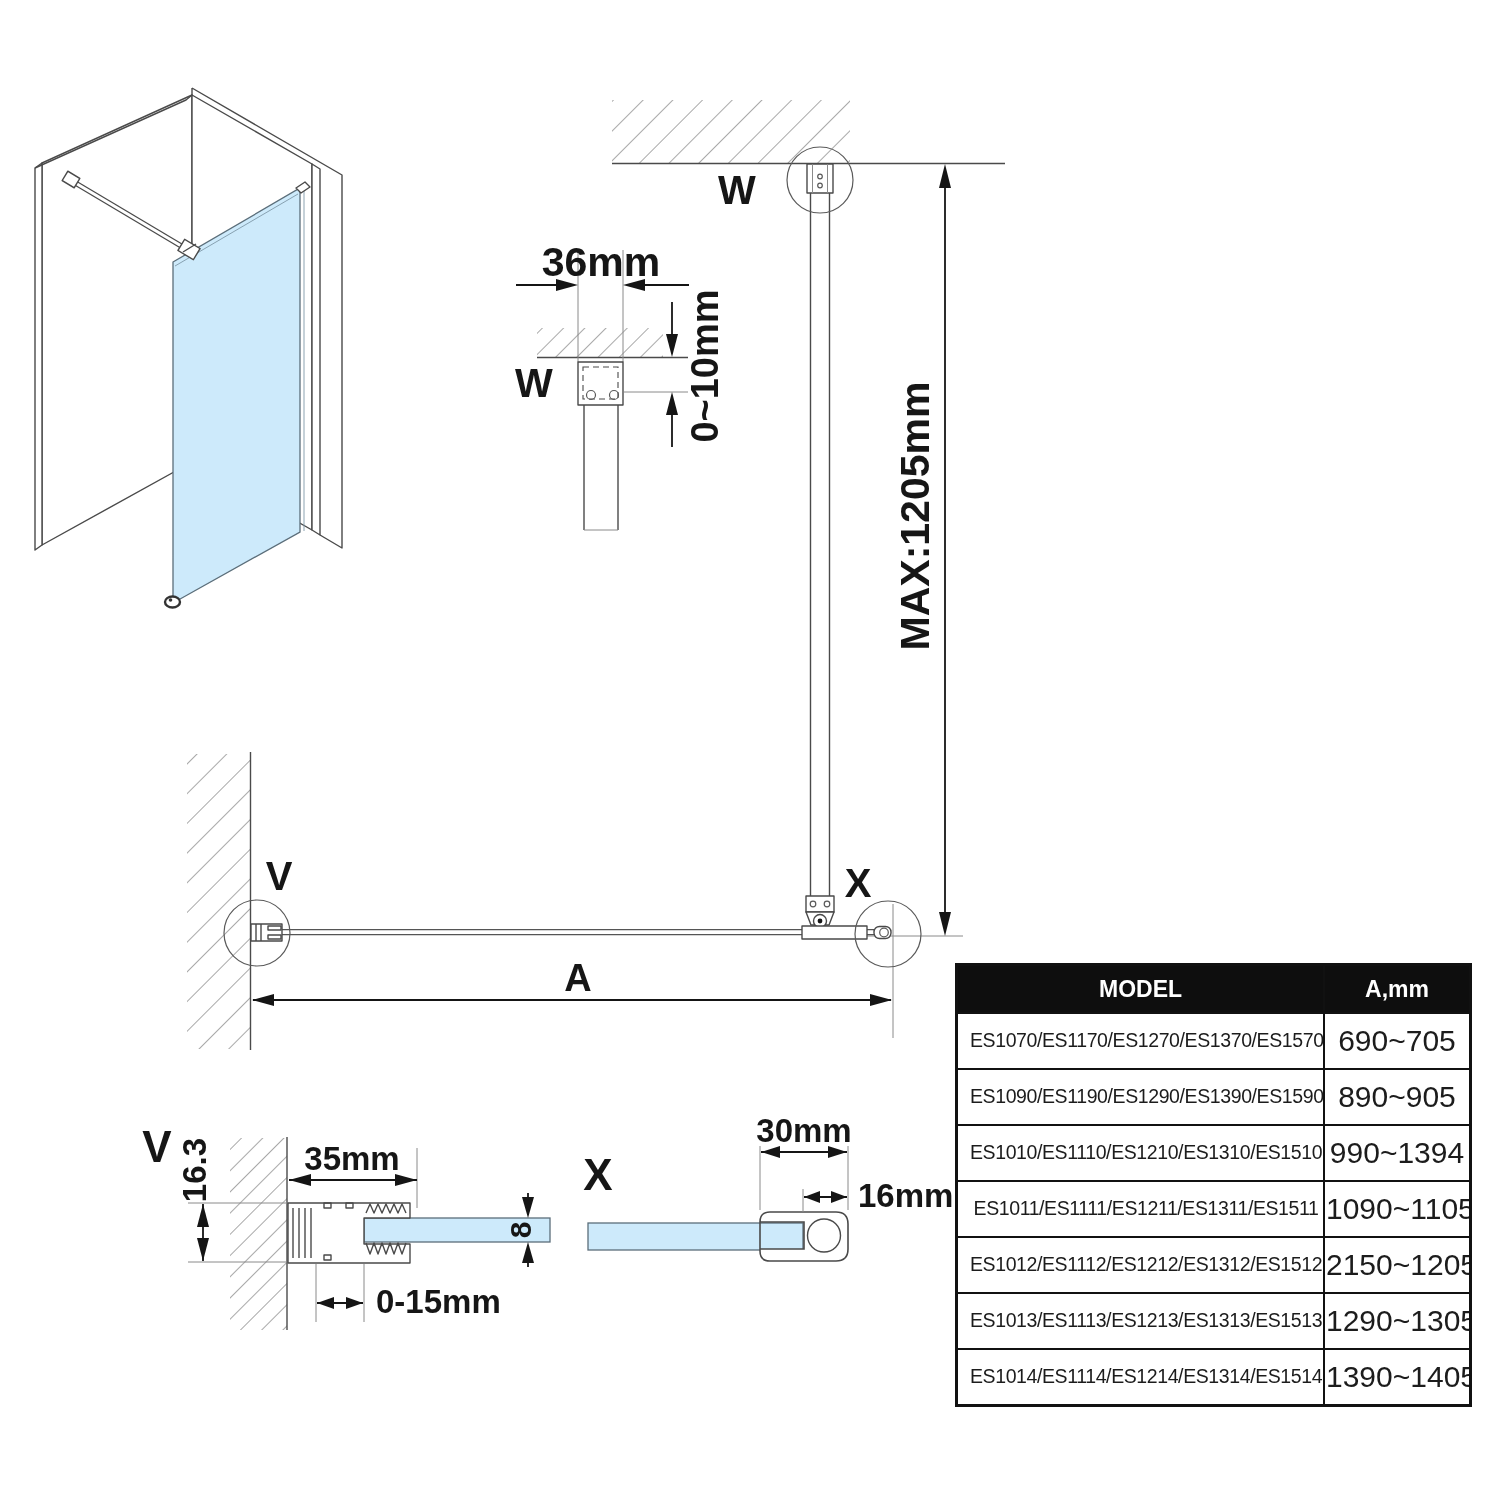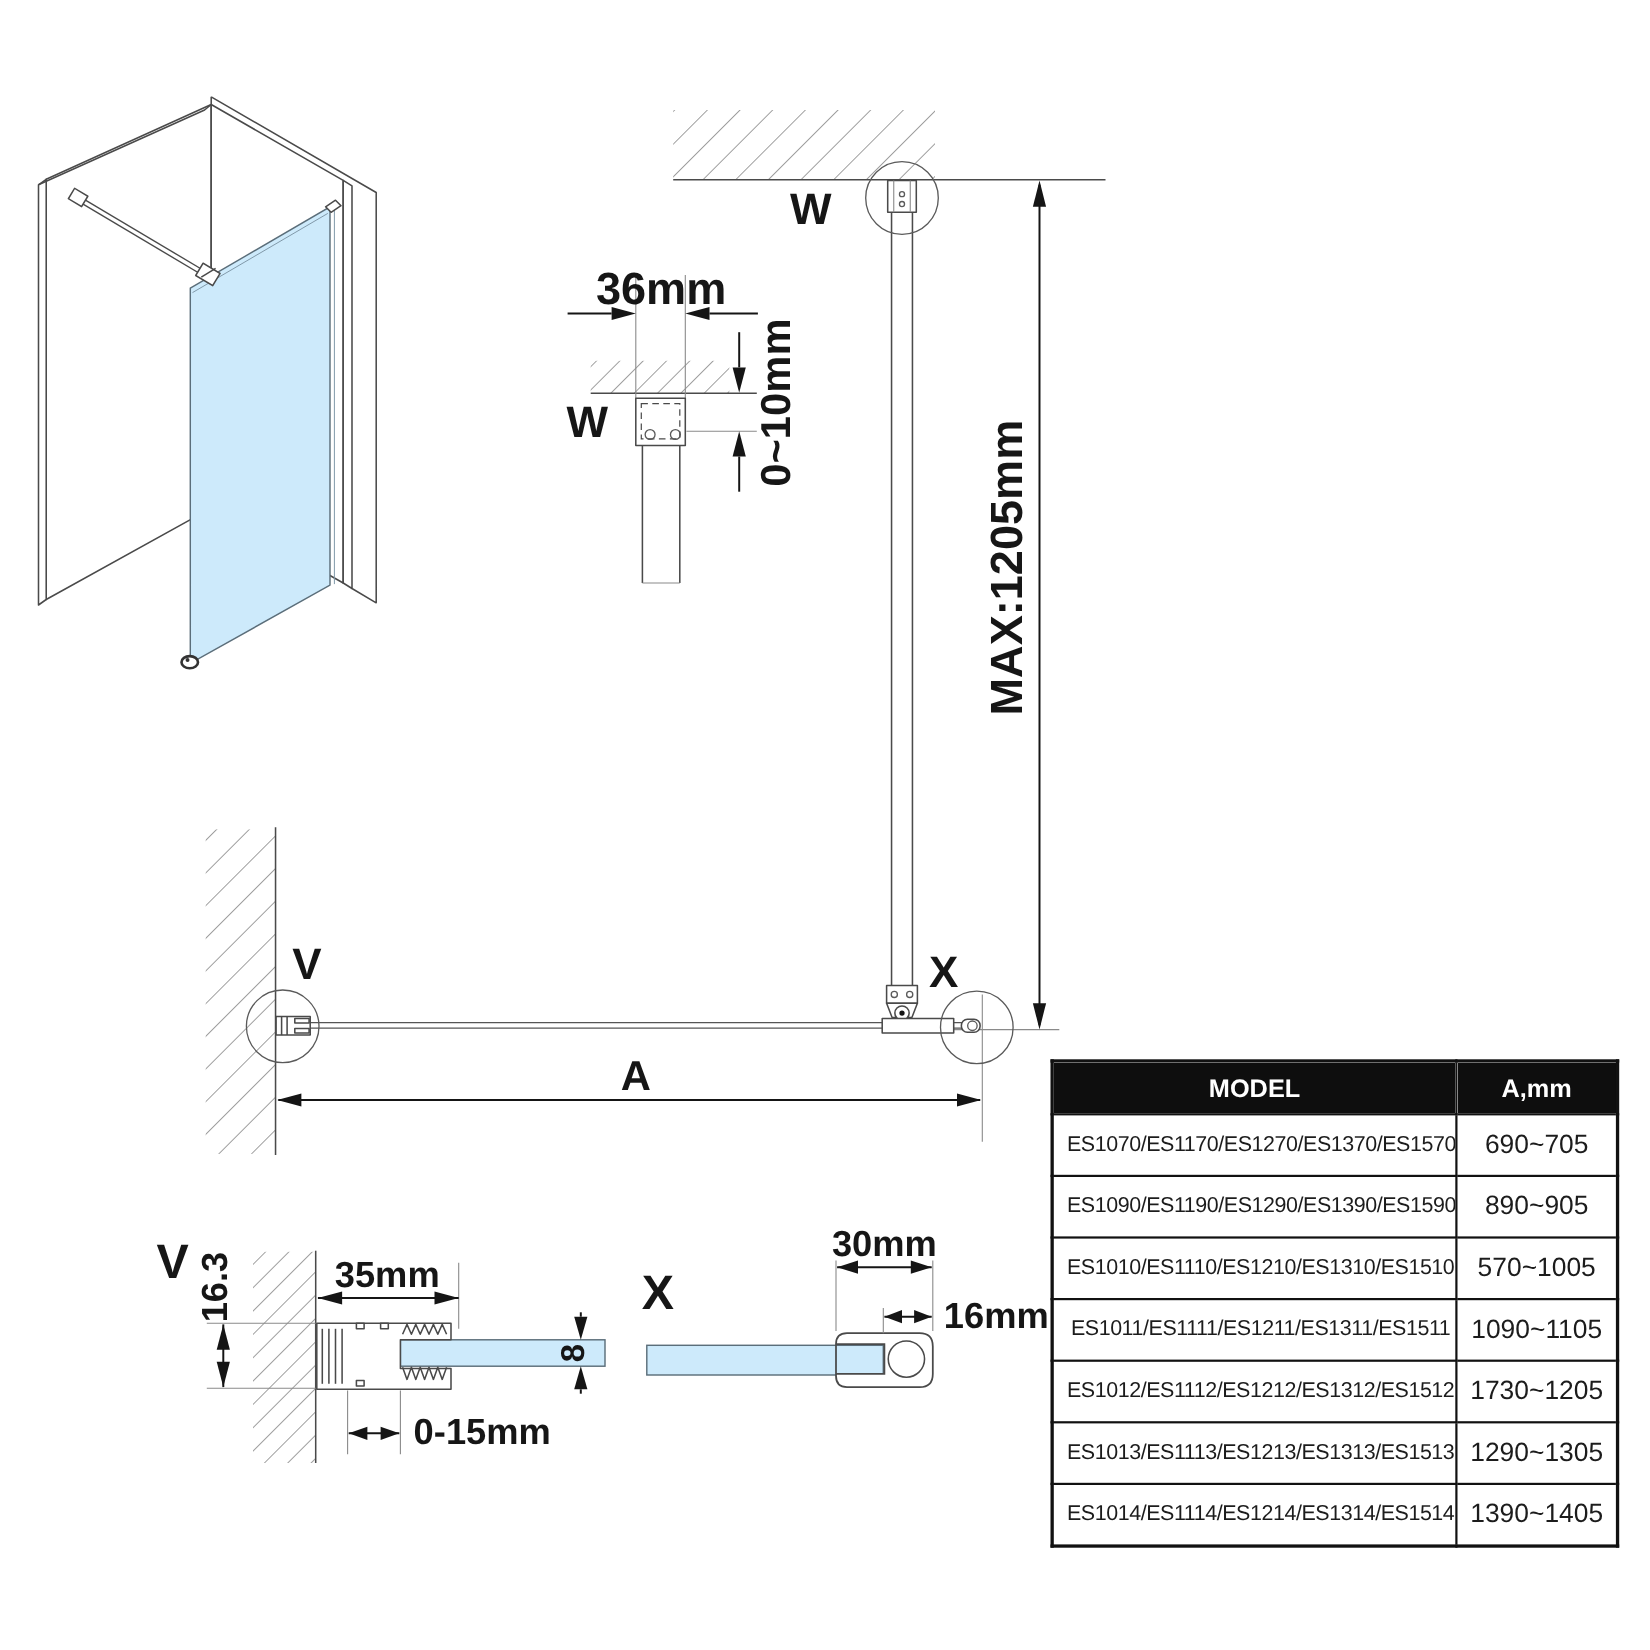--- a/index.html
+++ b/index.html
@@ -30,21 +30,21 @@
   .table-wrap{position:absolute;left:955px;top:963px;width:508px;height:444px;}
   .table-wrap table{width:100%;height:100%;border-collapse:collapse;table-layout:fixed;
                     border:3px solid #111;}
   .table-wrap th,.table-wrap td{border:2px solid #111;overflow:hidden;white-space:nowrap;}
   .table-wrap thead th{background:var(--table_header_bg);color:var(--table_header_text);
                        font-size:23px;font-weight:bold;height:44px;text-align:center;}
   .col-model{width:363px;}
   .col-a{width:142px;}
   .table-wrap td{text-align:center;vertical-align:middle;}
   .td-model{font-size:19.5px;font-weight:400;letter-spacing:-0.4px;color:#1c1c1c;padding-left:12px;}
-  .td-a{font-size:24px;font-weight:400;color:#1c1c1c;}
+  .td-a{font-size:30px;font-weight:400;color:#1c1c1c;}
 </style>
 </head>
 <body>
 
 <div id="canvas">
 <svg width="1500" height="1500" viewBox="0 0 1500 1500">
   <defs>
     <pattern id="hatch" width="15" height="15" patternUnits="userSpaceOnUse" patternTransform="rotate(45)">
       <line x1="0" y1="0" x2="0" y2="15" stroke="#6e6e6e" stroke-width="1.2"></line>
     </pattern>
@@ -248,29 +248,29 @@
       <tr>
         <td class="td-model">ES1070/ES1170/ES1270/ES1370/ES1570</td>
         <td class="td-a">690~705</td>
       </tr>
       <tr>
         <td class="td-model">ES1090/ES1190/ES1290/ES1390/ES1590</td>
         <td class="td-a">890~905</td>
       </tr>
       <tr>
         <td class="td-model">ES1010/ES1110/ES1210/ES1310/ES1510</td>
-        <td class="td-a">570~1005</td>
+        <td class="td-a">990~1394</td>
       </tr>
       <tr>
         <td class="td-model">ES1011/ES1111/ES1211/ES1311/ES1511</td>
         <td class="td-a">1090~1105</td>
       </tr>
       <tr>
         <td class="td-model">ES1012/ES1112/ES1212/ES1312/ES1512</td>
-        <td class="td-a">1730~1205</td>
+        <td class="td-a">2150~1205</td>
       </tr>
       <tr>
         <td class="td-model">ES1013/ES1113/ES1213/ES1313/ES1513</td>
         <td class="td-a">1290~1305</td>
       </tr>
       <tr>
         <td class="td-model">ES1014/ES1114/ES1214/ES1314/ES1514</td>
         <td class="td-a">1390~1405</td>
       </tr>
     </tbody>

